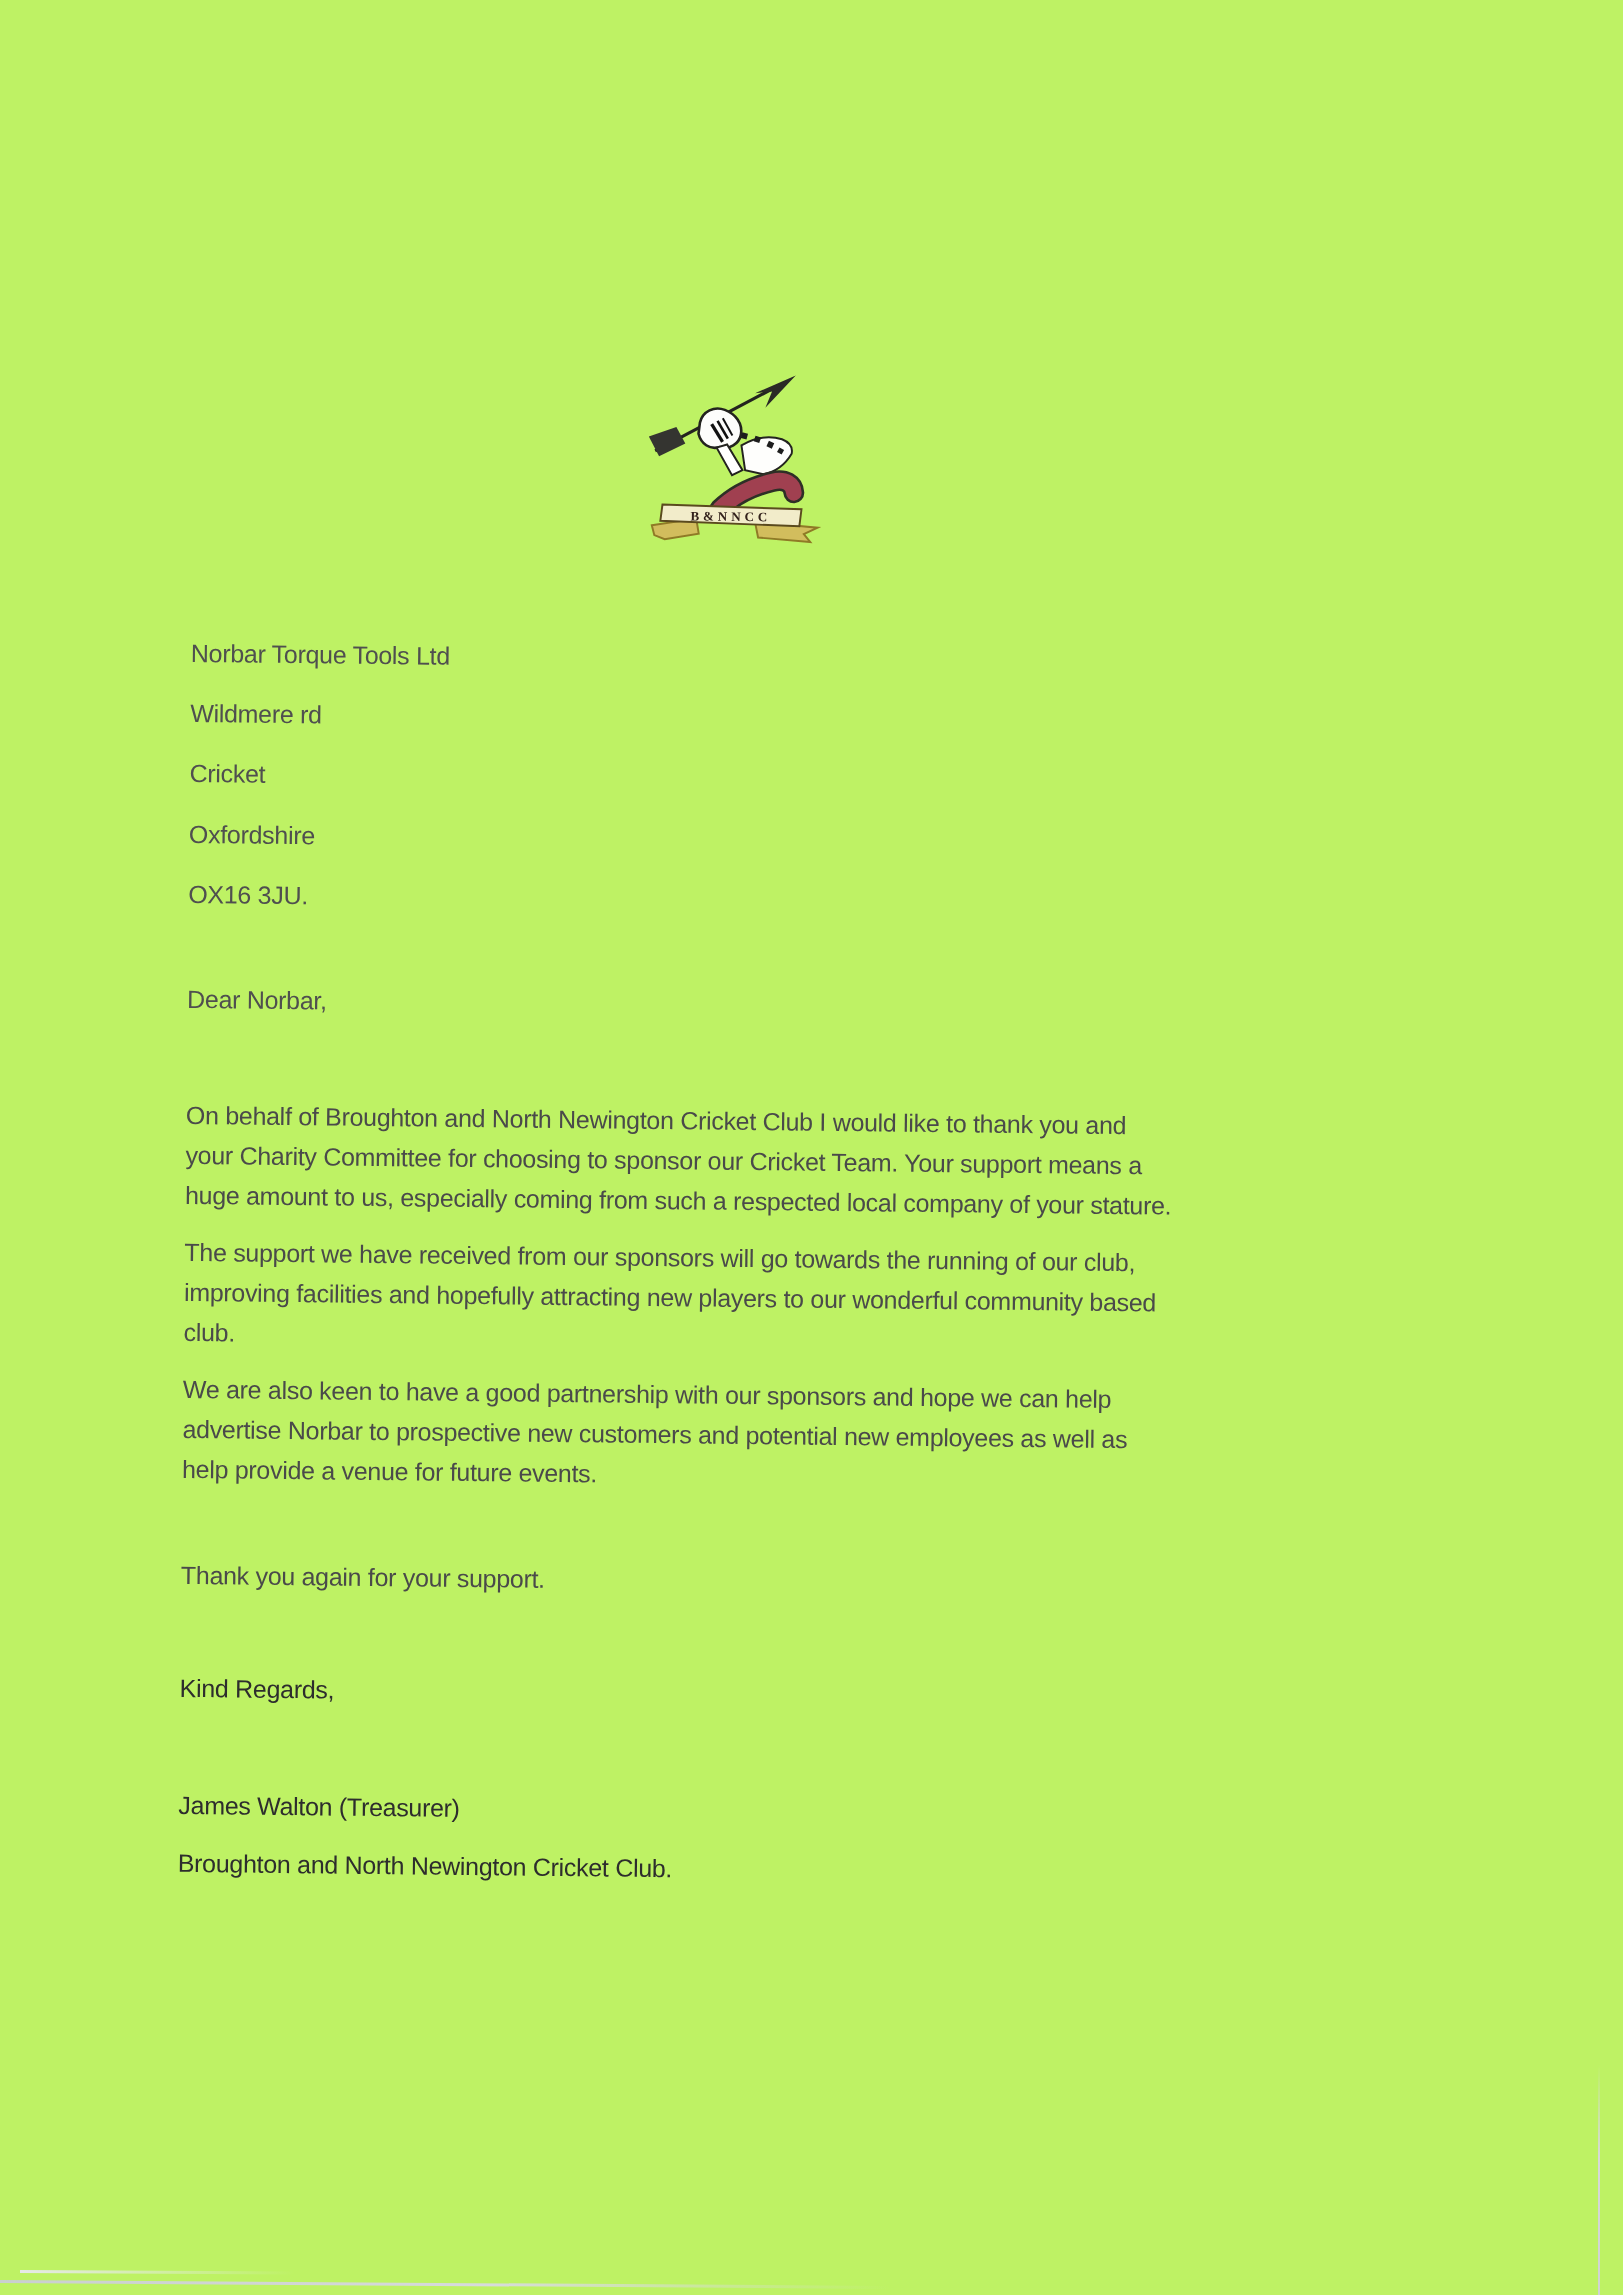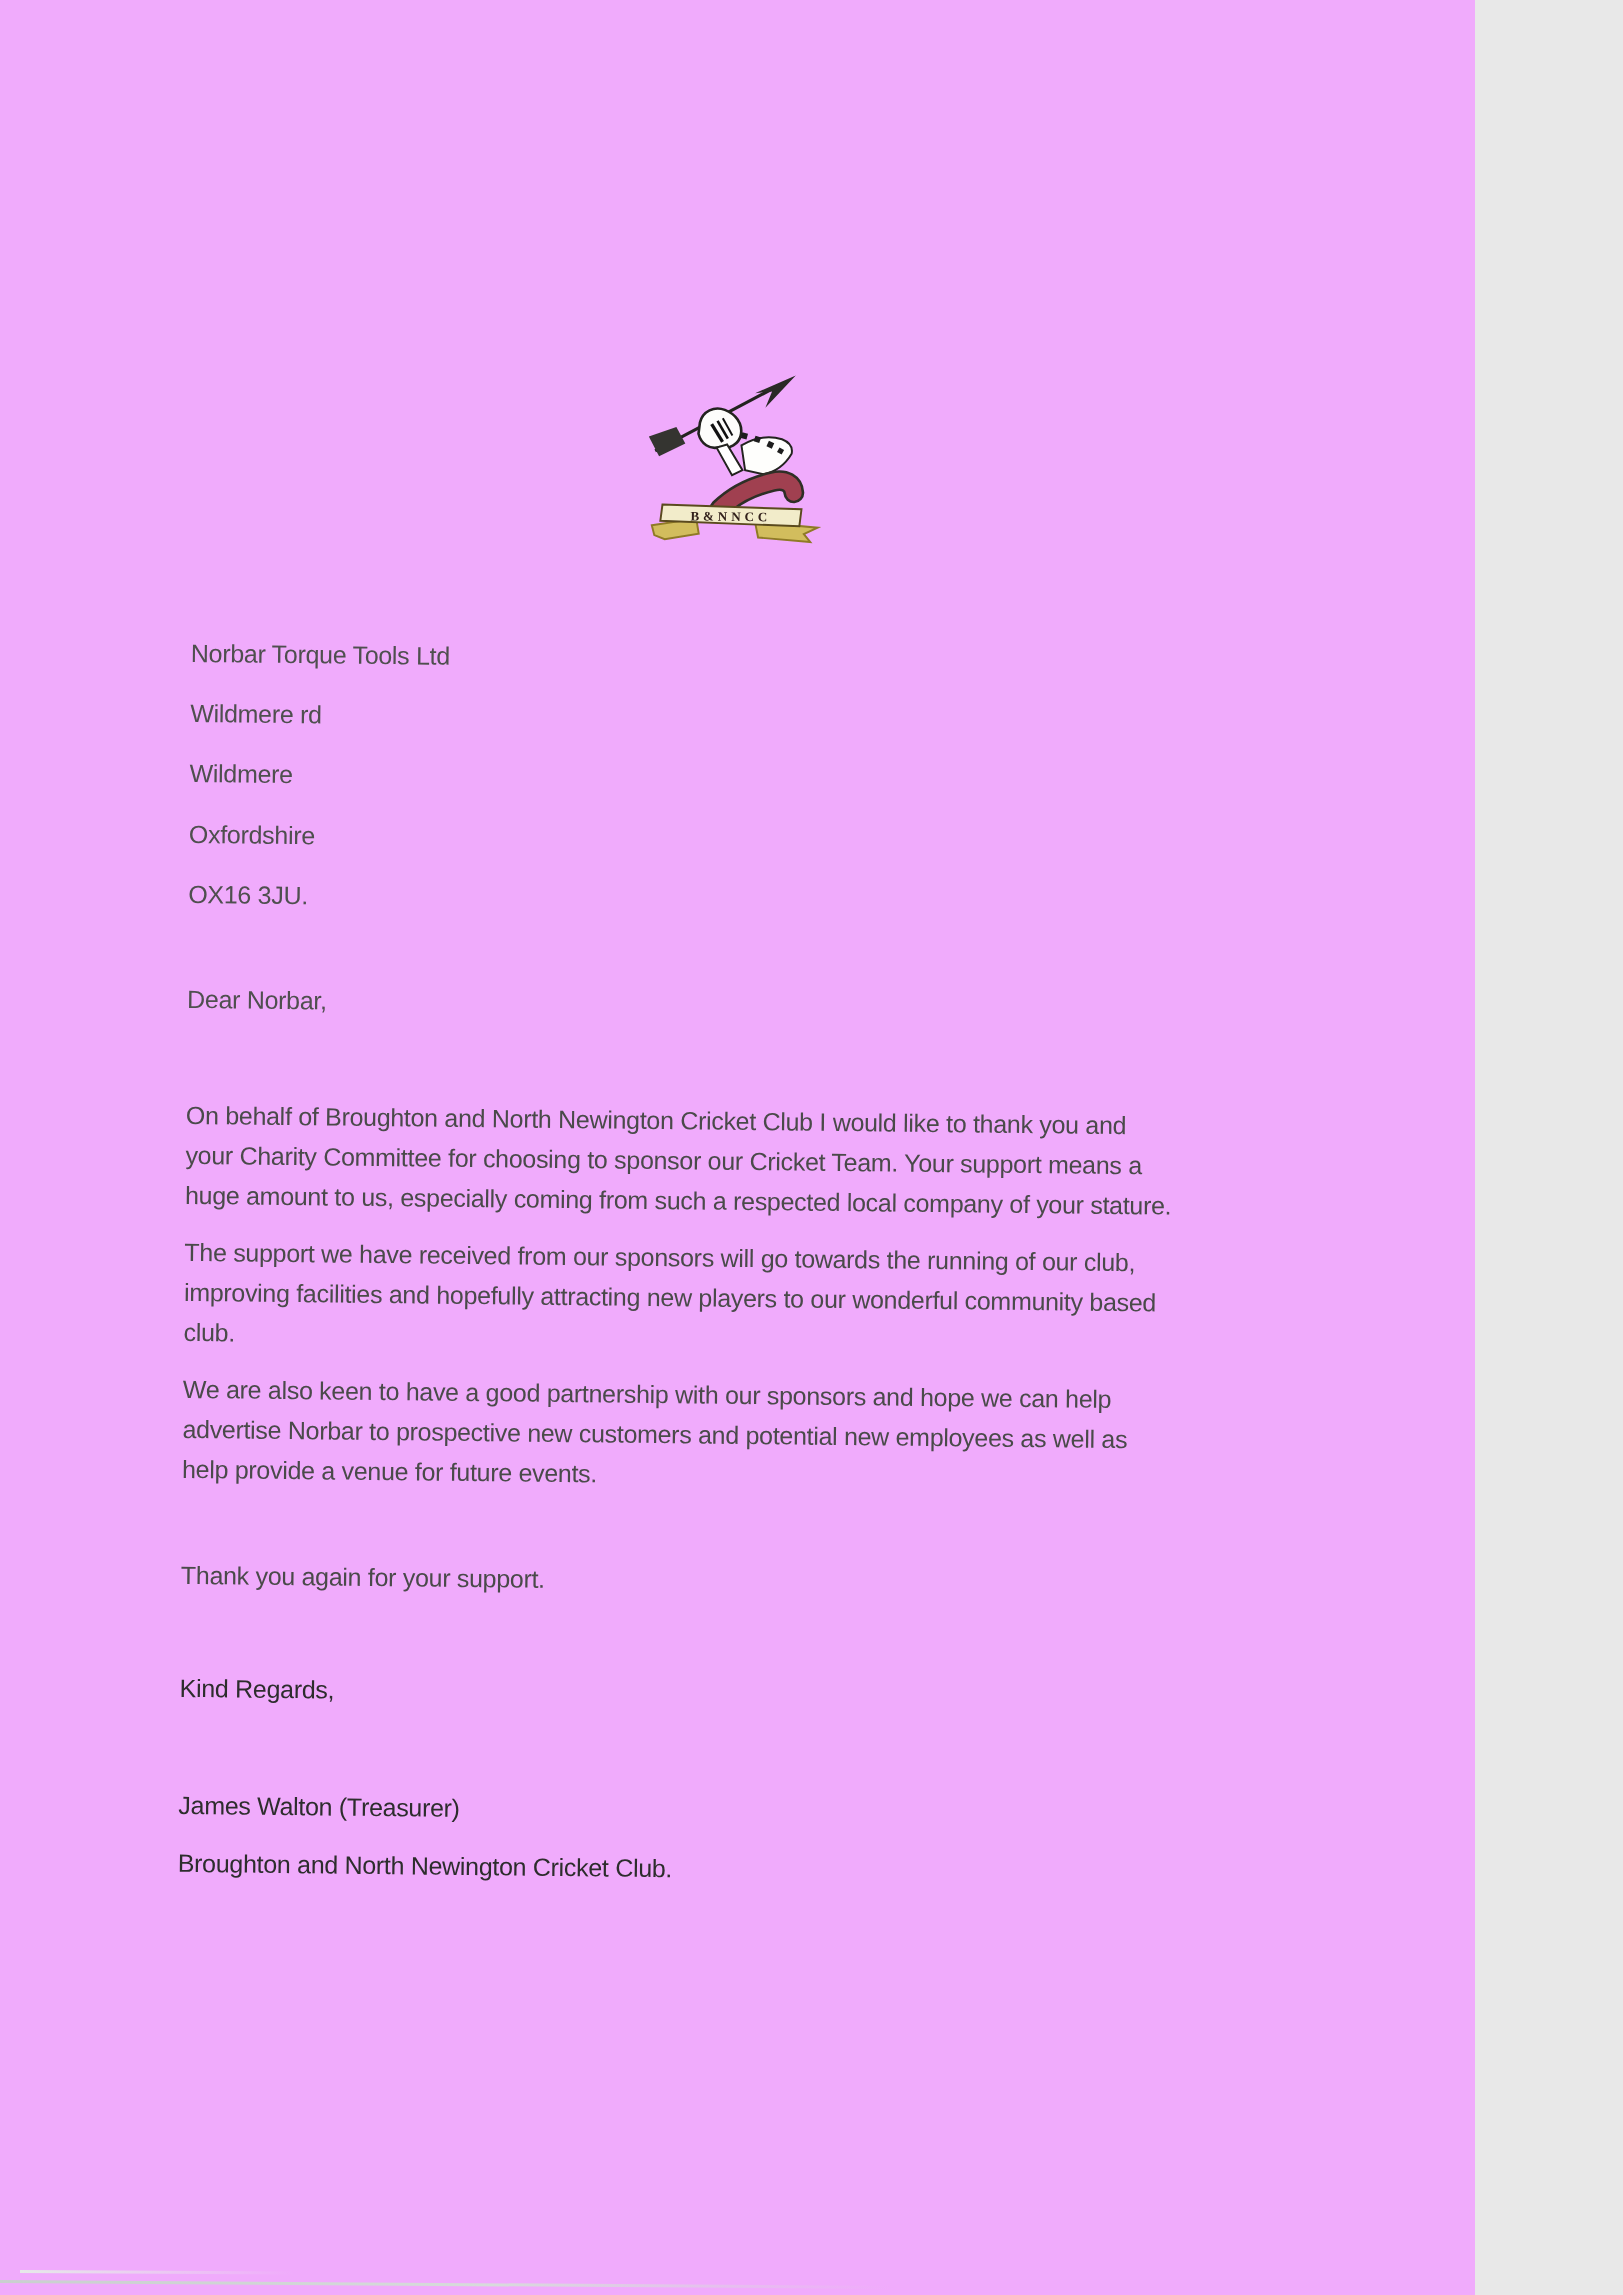--- a/index.html
+++ b/index.html
@@ -1,19 +1,19 @@
 <!DOCTYPE html>
 <html style="--ink-body: #4a4a4a; --ink-address: #4f4f4f; --ink-strong: #2d2d2d; --crest-gold: #d2bd5d; --crest-gold-dark: #8f7a26; --crest-cream: #f2ecca; --crest-maroon: #a04050; --crest-outline: #23231f; --artifact-gray: #c9cfcf;font-size:10.5px"><head>
 <meta charset="utf-8">
 <style>
   html,body{margin:0;padding:0;background:#e8e8e8;}
   .page{
     position:relative;
-    width:1475px;height:2295px;
-    background:#f0abfc;
+    width:1623px;height:2295px;
+    background:#bef264;
     overflow:hidden;
     font-family:"Liberation Sans", sans-serif;
   }
   .letter{
     position:absolute;
     left:0;top:0;right:0;bottom:0;
     transform:rotate(0.62deg);
     transform-origin:196px 645px;
   }
   .crest{
@@ -109,21 +109,21 @@
       <g>
         <path d="M14,238 L82,227 L86,250 L34,259 L18,253 Z" fill="var(--crest-gold,#d2bd5d)" stroke="var(--crest-gold-dark,#8f7a26)" stroke-width="3"></path>
         <path d="M172,231 L268,239 L247,249 L257,261 L177,255 Z" fill="var(--crest-gold,#d2bd5d)" stroke="var(--crest-gold-dark,#8f7a26)" stroke-width="3"></path>
         <path d="M30,206 L243,211 L240,237 L27,231 Z" fill="var(--crest-cream,#f2ecca)" stroke="#5a4a1e" stroke-width="3"></path>
         <text class="crest-banner-text" x="135" y="230" text-anchor="middle">B&amp;NNCC</text>
       </g>
     </svg>
 
     <div class="txt addr" style="top:633px">Norbar Torque Tools Ltd</div>
     <div class="txt addr" style="top:693px">Wildmere rd</div>
-    <div class="txt addr" style="top:753px">Wildmere</div>
+    <div class="txt addr" style="top:753px">Cricket</div>
     <div class="txt addr" style="top:814px">Oxfordshire</div>
     <div class="txt addr" style="top:874px">OX16 3JU.</div>
 
     <div class="txt greeting" style="top:979px">Dear Norbar,</div>
 
     <div class="para" style="top:1095px">
       <div class="pline">On behalf of Broughton and North Newington Cricket Club I would like to thank you and</div>
       <div class="pline">your Charity Committee for choosing to sponsor our Cricket Team. Your support means a</div>
       <div class="pline">huge amount to us, especially coming from such a respected local company of your stature.</div>
     </div>

